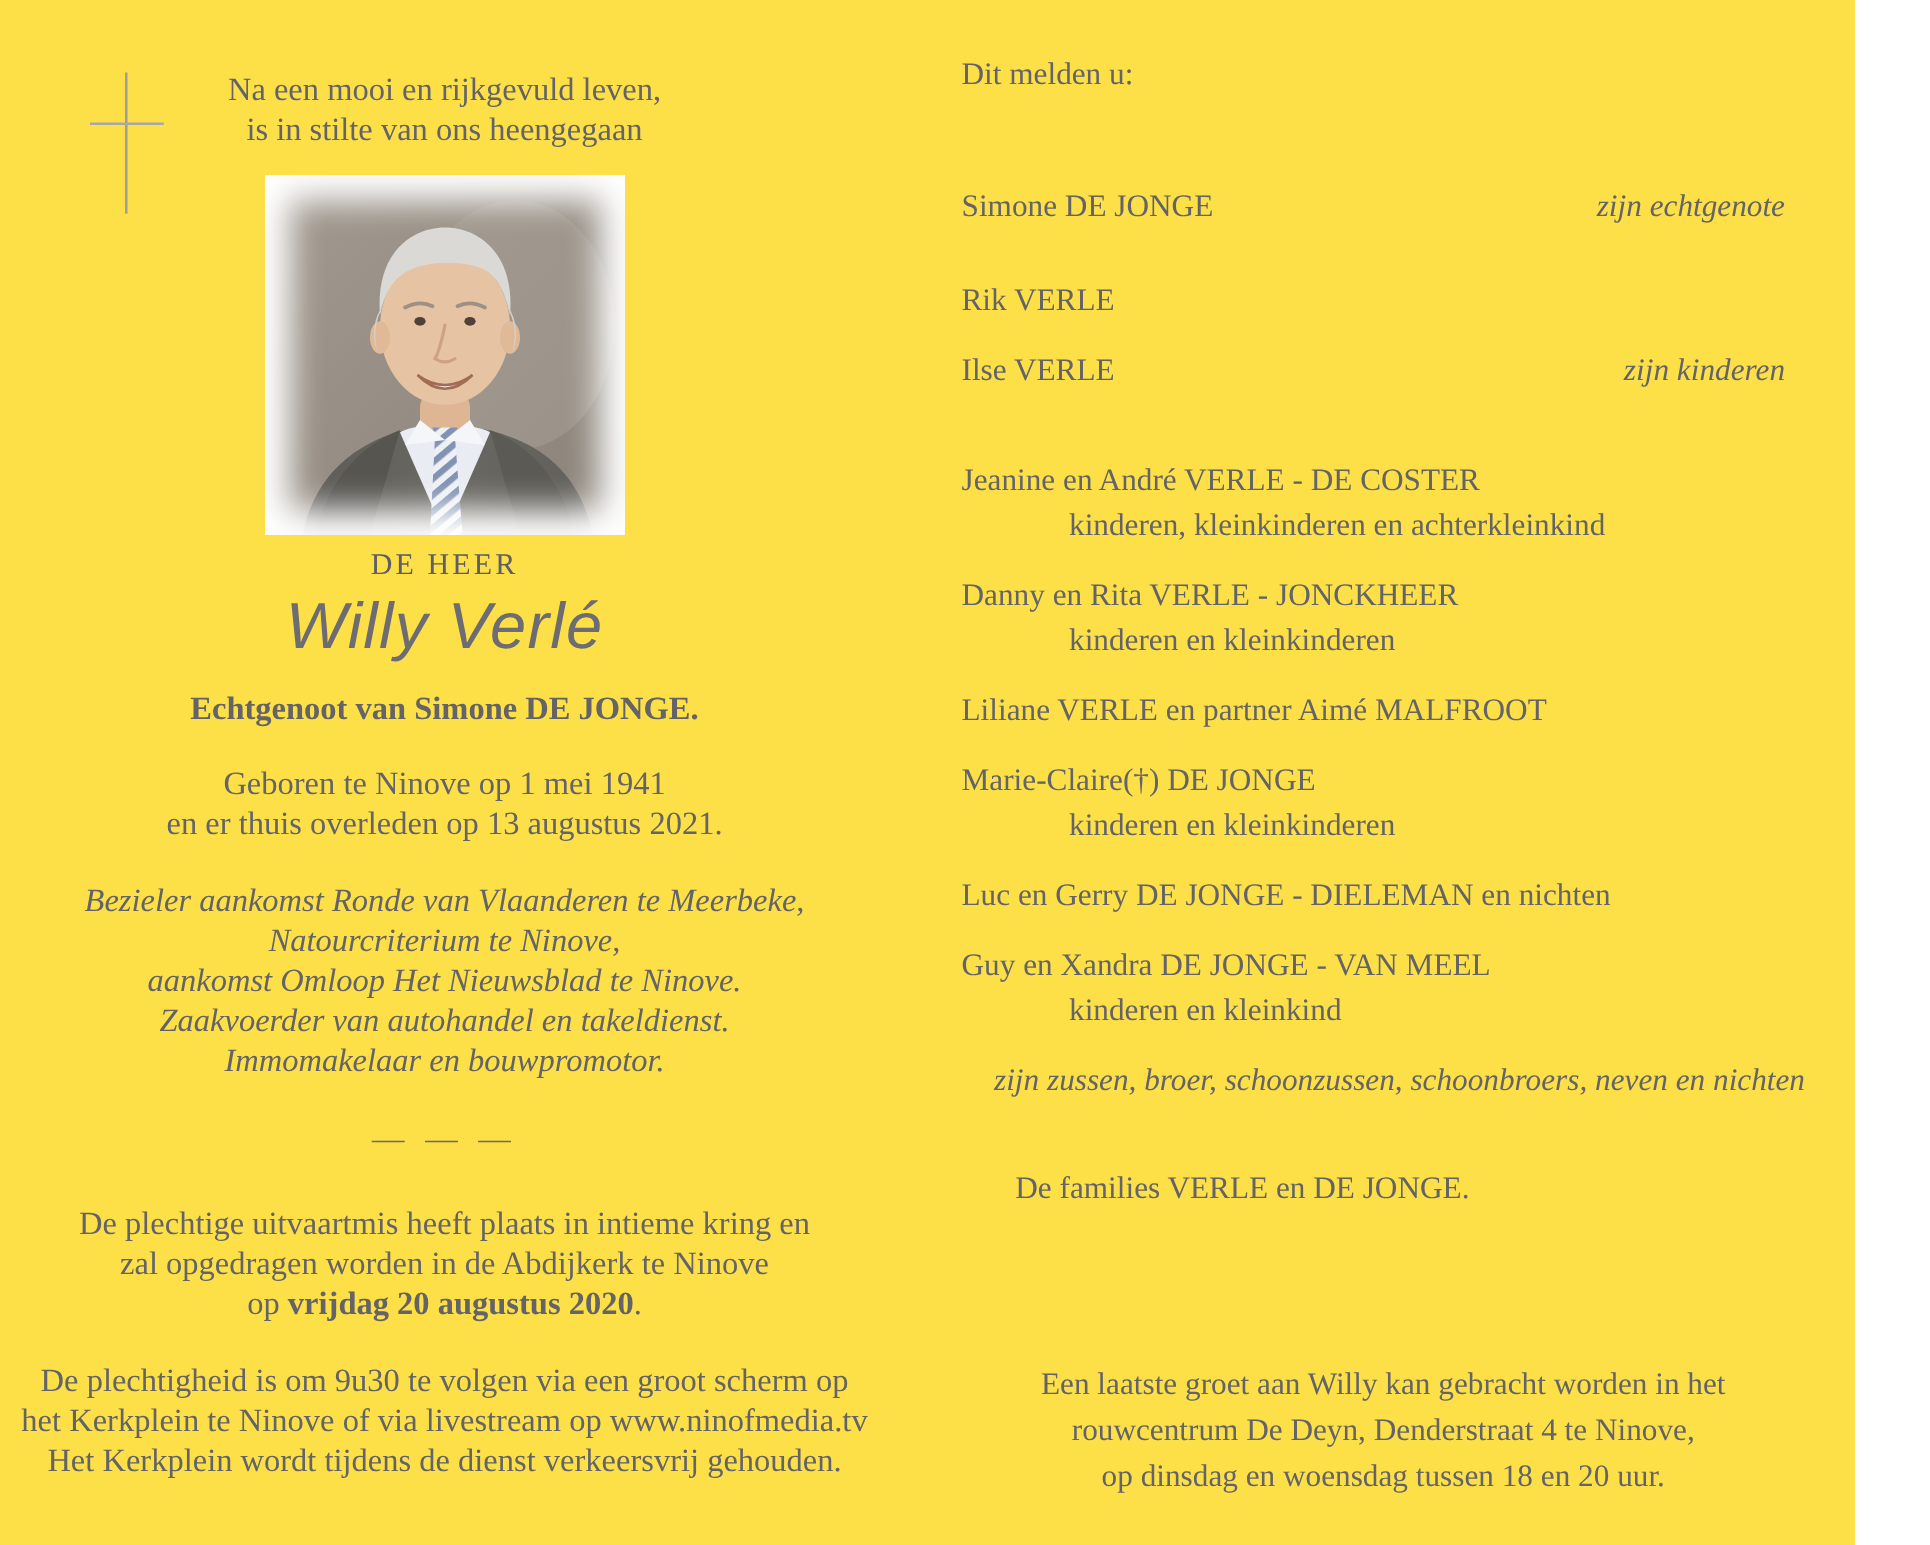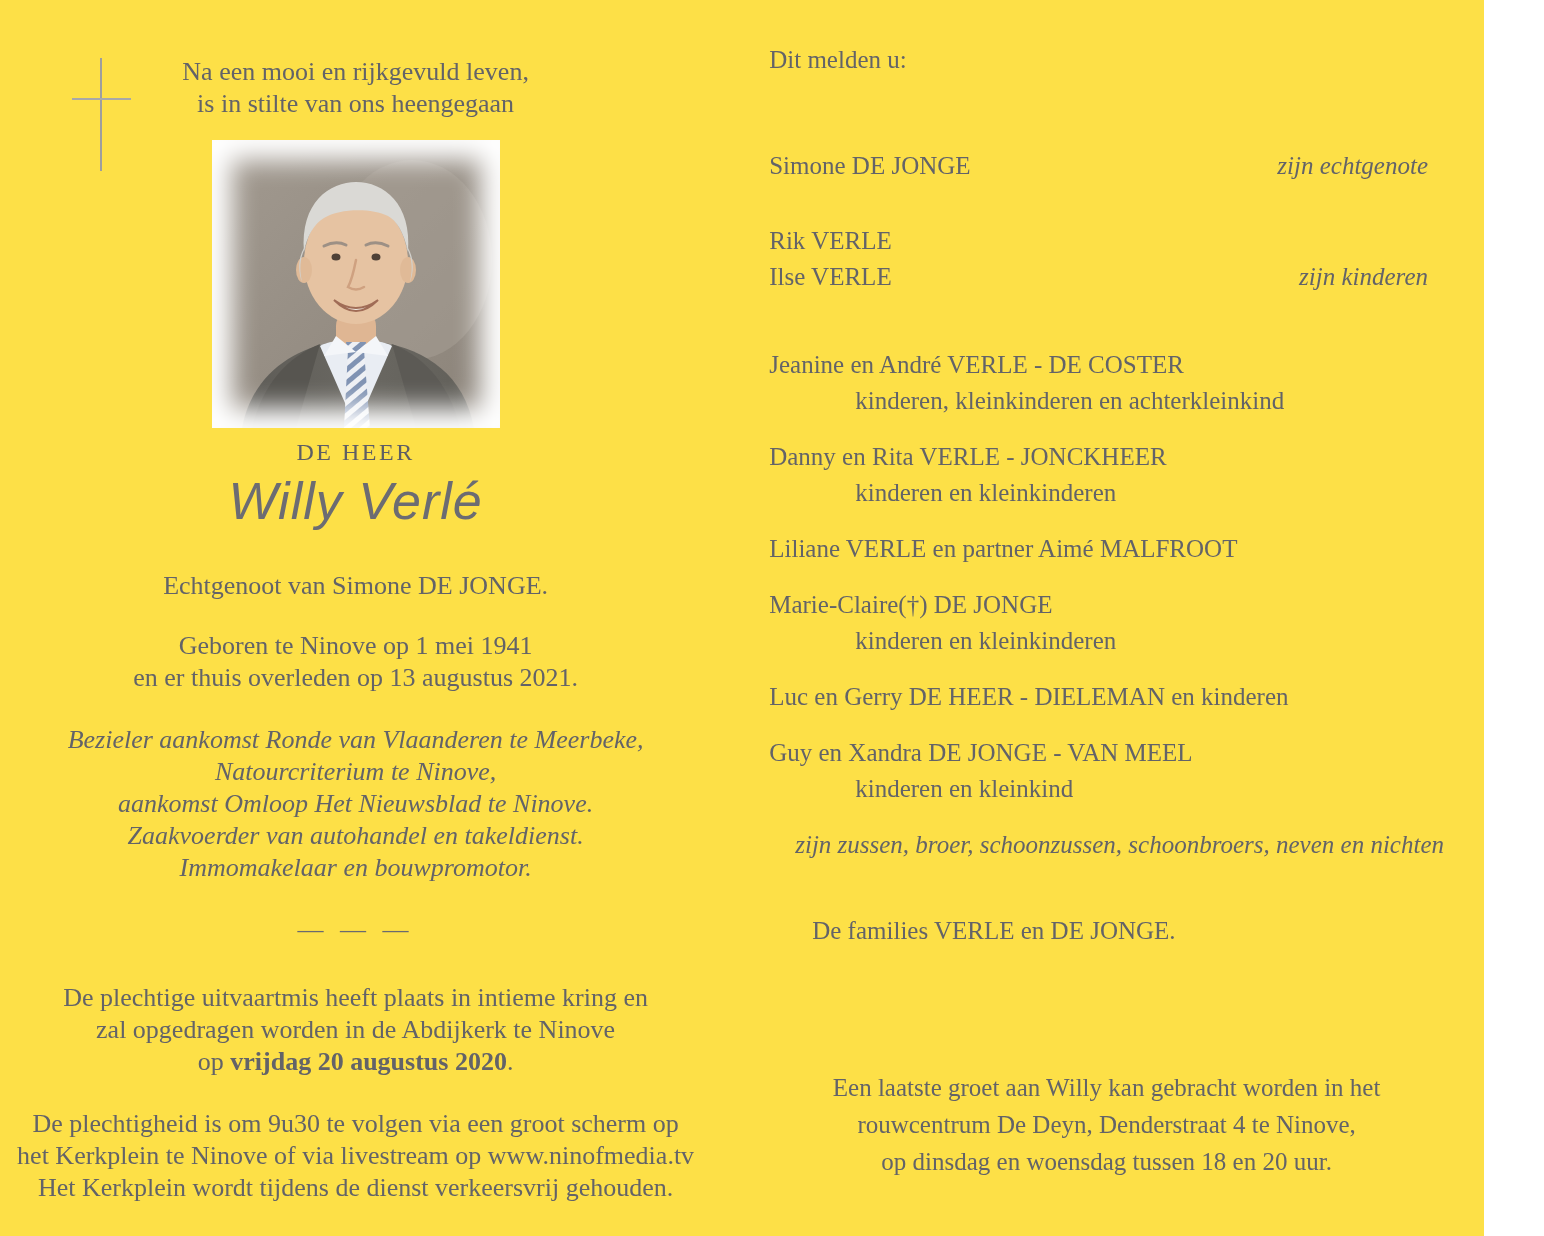--- a/index.html
+++ b/index.html
@@ -40,40 +40,40 @@
   .title { margin-top: 8px; font-size: 24px; letter-spacing: 2.5px; color: #5e5e64; }
   .name {
     margin-top: 2px;
     font-family: "Liberation Sans", "DejaVu Sans", sans-serif;
     font-style: italic;
     font-size: 52px;
     line-height: 62px;
     letter-spacing: 1px;
     color: #6c6c72;
   }
-  .spouse { margin-top: 38px; }
+  .spouse { margin-top: 19px; font-weight: bold; }
   .born { margin-top: 28px; }
   .tribute { margin-top: 30px; font-style: italic; }
   .dashes { margin-top: 30px; letter-spacing: 5px; color: #6a6a6f; }
   .funeral { margin-top: 36px; }
   .funeral b { font-weight: bold; }
   .ceremony { margin-top: 30px; }
   
   .right-col {
     flex: 1;
     padding: 42px 40px 0 58px;
     font-size: 25px;
     line-height: 36px;
   }
   .name-row { display: flex; justify-content: space-between; align-items: center; padding-right: 16px; }
   .role { font-style: italic; }
   .sub { padding-left: 86px; }
   .e0 { margin-top: 70px; }
   .e1 { margin-top: 39px; }
-  .e2 { margin-top: 0; }
+  .e2 { margin-top: 20px; }
   .e3 { margin-top: 52px; }
   .e4, .e5, .e6, .e7, .e8 { margin-top: 20px; }
   .relatives { margin-top: 20px; padding-left: 26px; font-style: italic; white-space: nowrap; }
   .families { margin-top: 50px; margin-left: 43px; }
   .closing { margin-top: 120px; text-align: center; line-height: 37px; }
 </style>
 </head>
 <body>
 
 <div class="page">
@@ -223,21 +223,21 @@
 
     <div class="entry e6">
       <div class="name-row">
         <span>Marie-Claire(†) DE JONGE</span>
       </div>
       <div class="sub">kinderen en kleinkinderen</div>
     </div>
 
     <div class="entry e7">
       <div class="name-row">
-        <span>Luc en Gerry DE HEER - DIELEMAN en kinderen</span>
+        <span>Luc en Gerry DE JONGE - DIELEMAN en nichten</span>
       </div>
     </div>
 
     <div class="entry e8">
       <div class="name-row">
         <span>Guy en Xandra DE JONGE - VAN MEEL</span>
       </div>
       <div class="sub">kinderen en kleinkind</div>
     </div>
 

